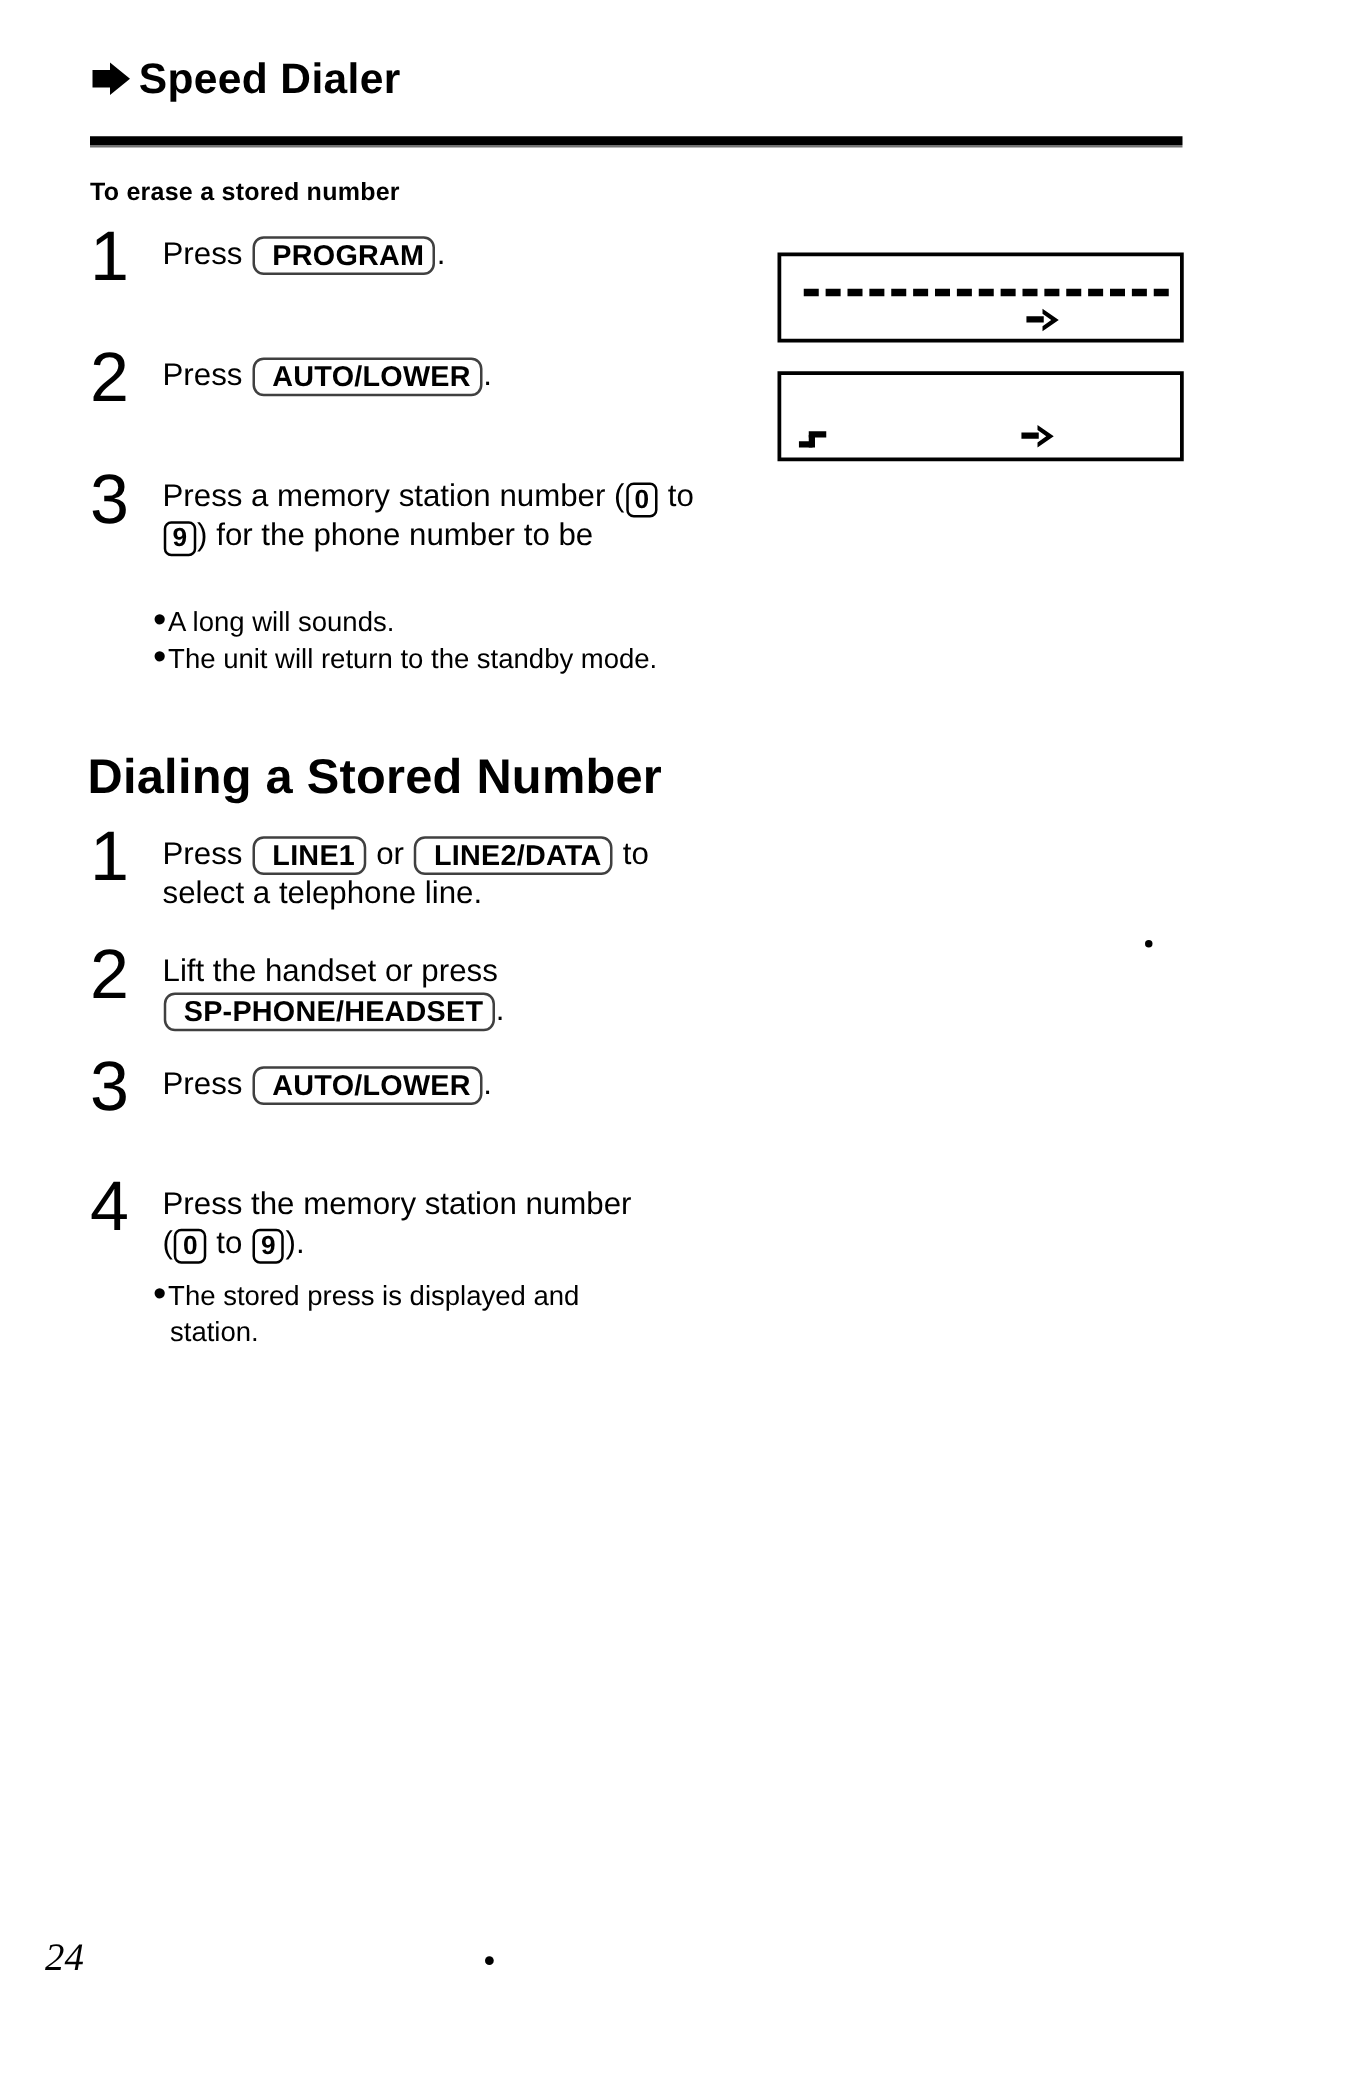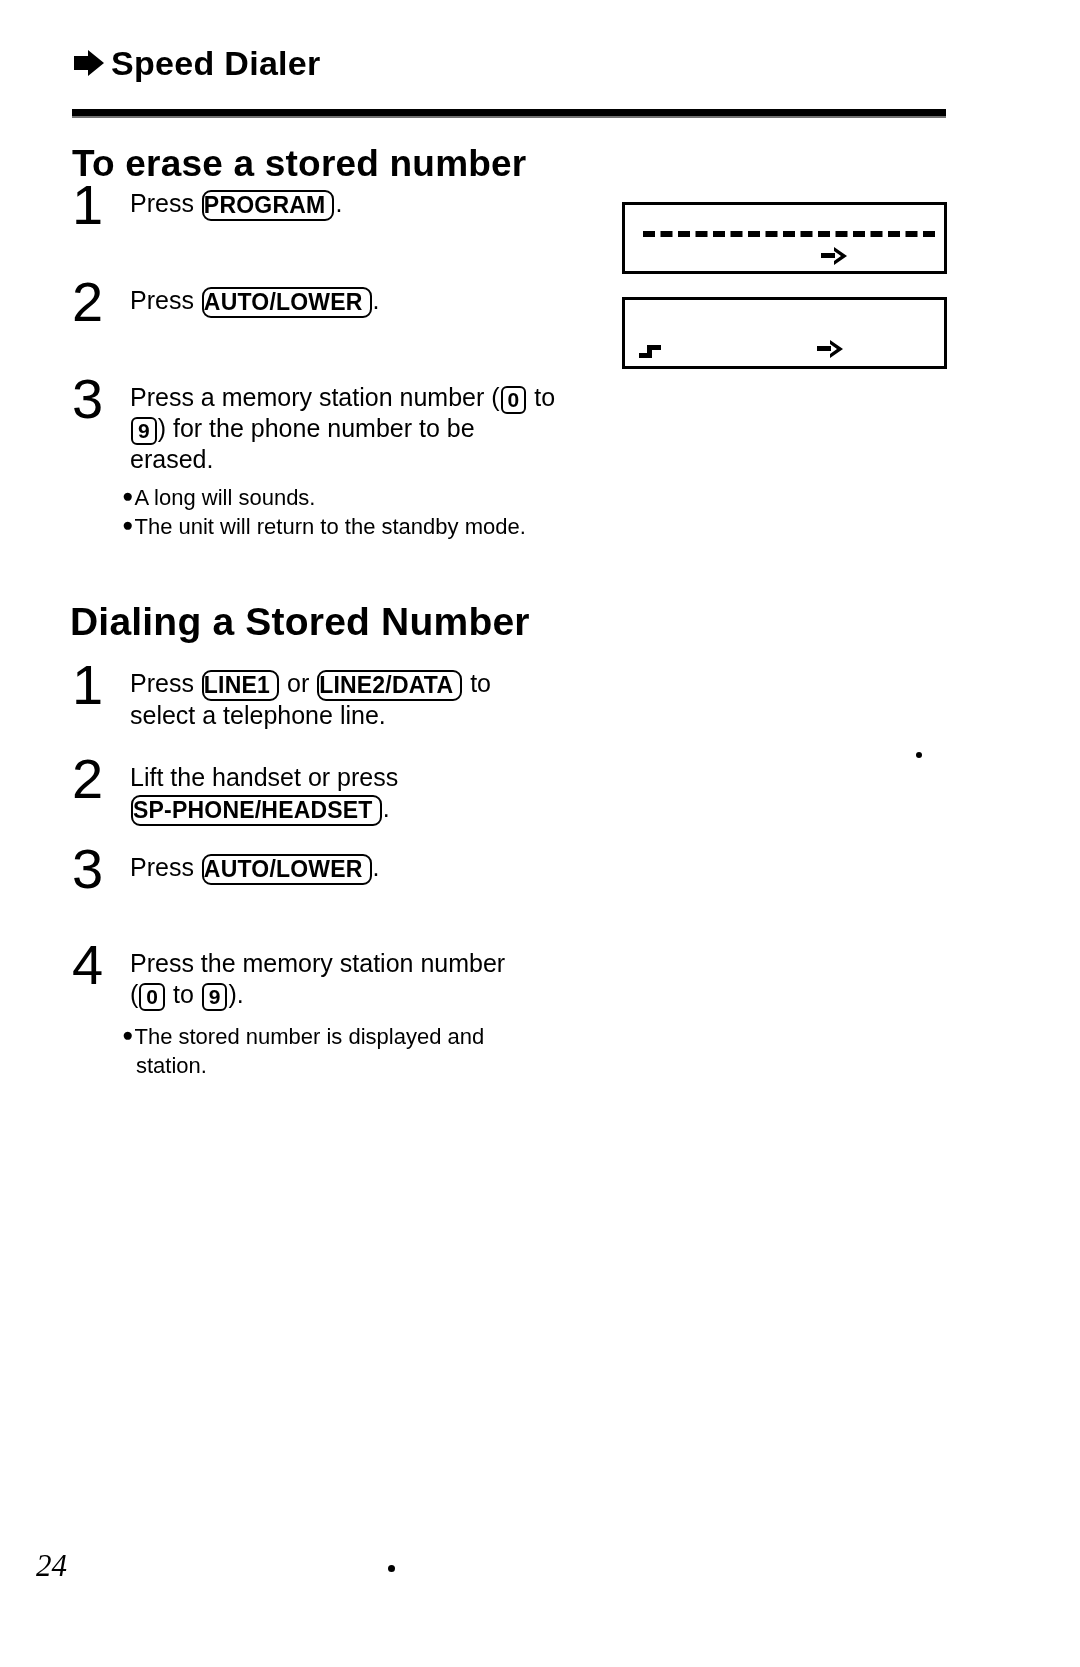--- a/index.html
+++ b/index.html
@@ -58,21 +58,21 @@
     top: 7px;
     width: 874px;
     height: 2px;
     background: #000;
     opacity: .55;
   }
 
   
   .sub-heading {
     position: absolute;
-    font-size: 37px;
+    font-size: 20px;
     font-weight: bold;
     letter-spacing: .2px;
   }
   .big-heading {
     position: absolute;
     font-size: 39px;
     font-weight: bold;
     letter-spacing: .2px;
   }
 
@@ -93,23 +93,23 @@
   }
   .step-body {
     font-size: 25px;
     line-height: 1.22;
   }
   .step-line { white-space: normal; }
 
   
   .key {
     display: inline-block;
-    border: 2px solid #000000;
+    border: 2px solid #404040;
     border-radius: 9px;
-    padding: 0px 7px 1px 0;
+    padding: 0px 7px 1px 14px;
     font-weight: bold;
     font-size: 23px;
     line-height: 1.15;
     letter-spacing: .2px;
     margin: 0 1px;
     vertical-align: baseline;
     position: relative;
     top: 1px;
   }
   .key-sm {
@@ -220,21 +220,20 @@
 
   <div class="step" style="left:72px; top:382px; width:540px;">
     <div class="step-num">3</div>
     <div class="step-body">
       <div class="step-line">
         <span>Press a memory station number (</span><span class="key-sm">0</span><span> to</span>
       </div>
       <div class="step-line">
         <span class="key-sm">9</span><span>) for the phone number to be</span>
       </div>
-      <div class="step-line">erased.</div>
     </div>
   </div>
 
   <div class="bullets" style="left:122px; top:483px; width:470px;">
     <div class="bullet-item">
       <span class="bullet-dot">●</span>
       <span class="bullet-text">A long will sounds.</span>
     </div>
     <div class="bullet-item">
       <span class="bullet-dot">●</span>
@@ -304,21 +303,21 @@
       <div class="step-line">Press the memory station number</div>
       <div class="step-line">
         <span>(</span><span class="key-sm">0</span><span> to </span><span class="key-sm">9</span><span>).</span>
       </div>
     </div>
   </div>
 
   <div class="bullets" style="left:122px; top:1022px; width:470px;">
     <div class="bullet-item">
       <span class="bullet-dot">●</span>
-      <span class="bullet-text">The stored number is displayed and</span>
+      <span class="bullet-text">The stored press is displayed and</span>
     </div>
     <div class="bullet-item" style="padding-left:14px;">
       <span class="bullet-text">station.</span>
     </div>
   </div>
 
   <div class="speck" style="left:916px; top:752px; width:6px; height:6px;"></div>
   <div class="speck" style="left:388px; top:1565px; width:7px; height:7px;"></div>
 
   <div class="folio">24</div>

